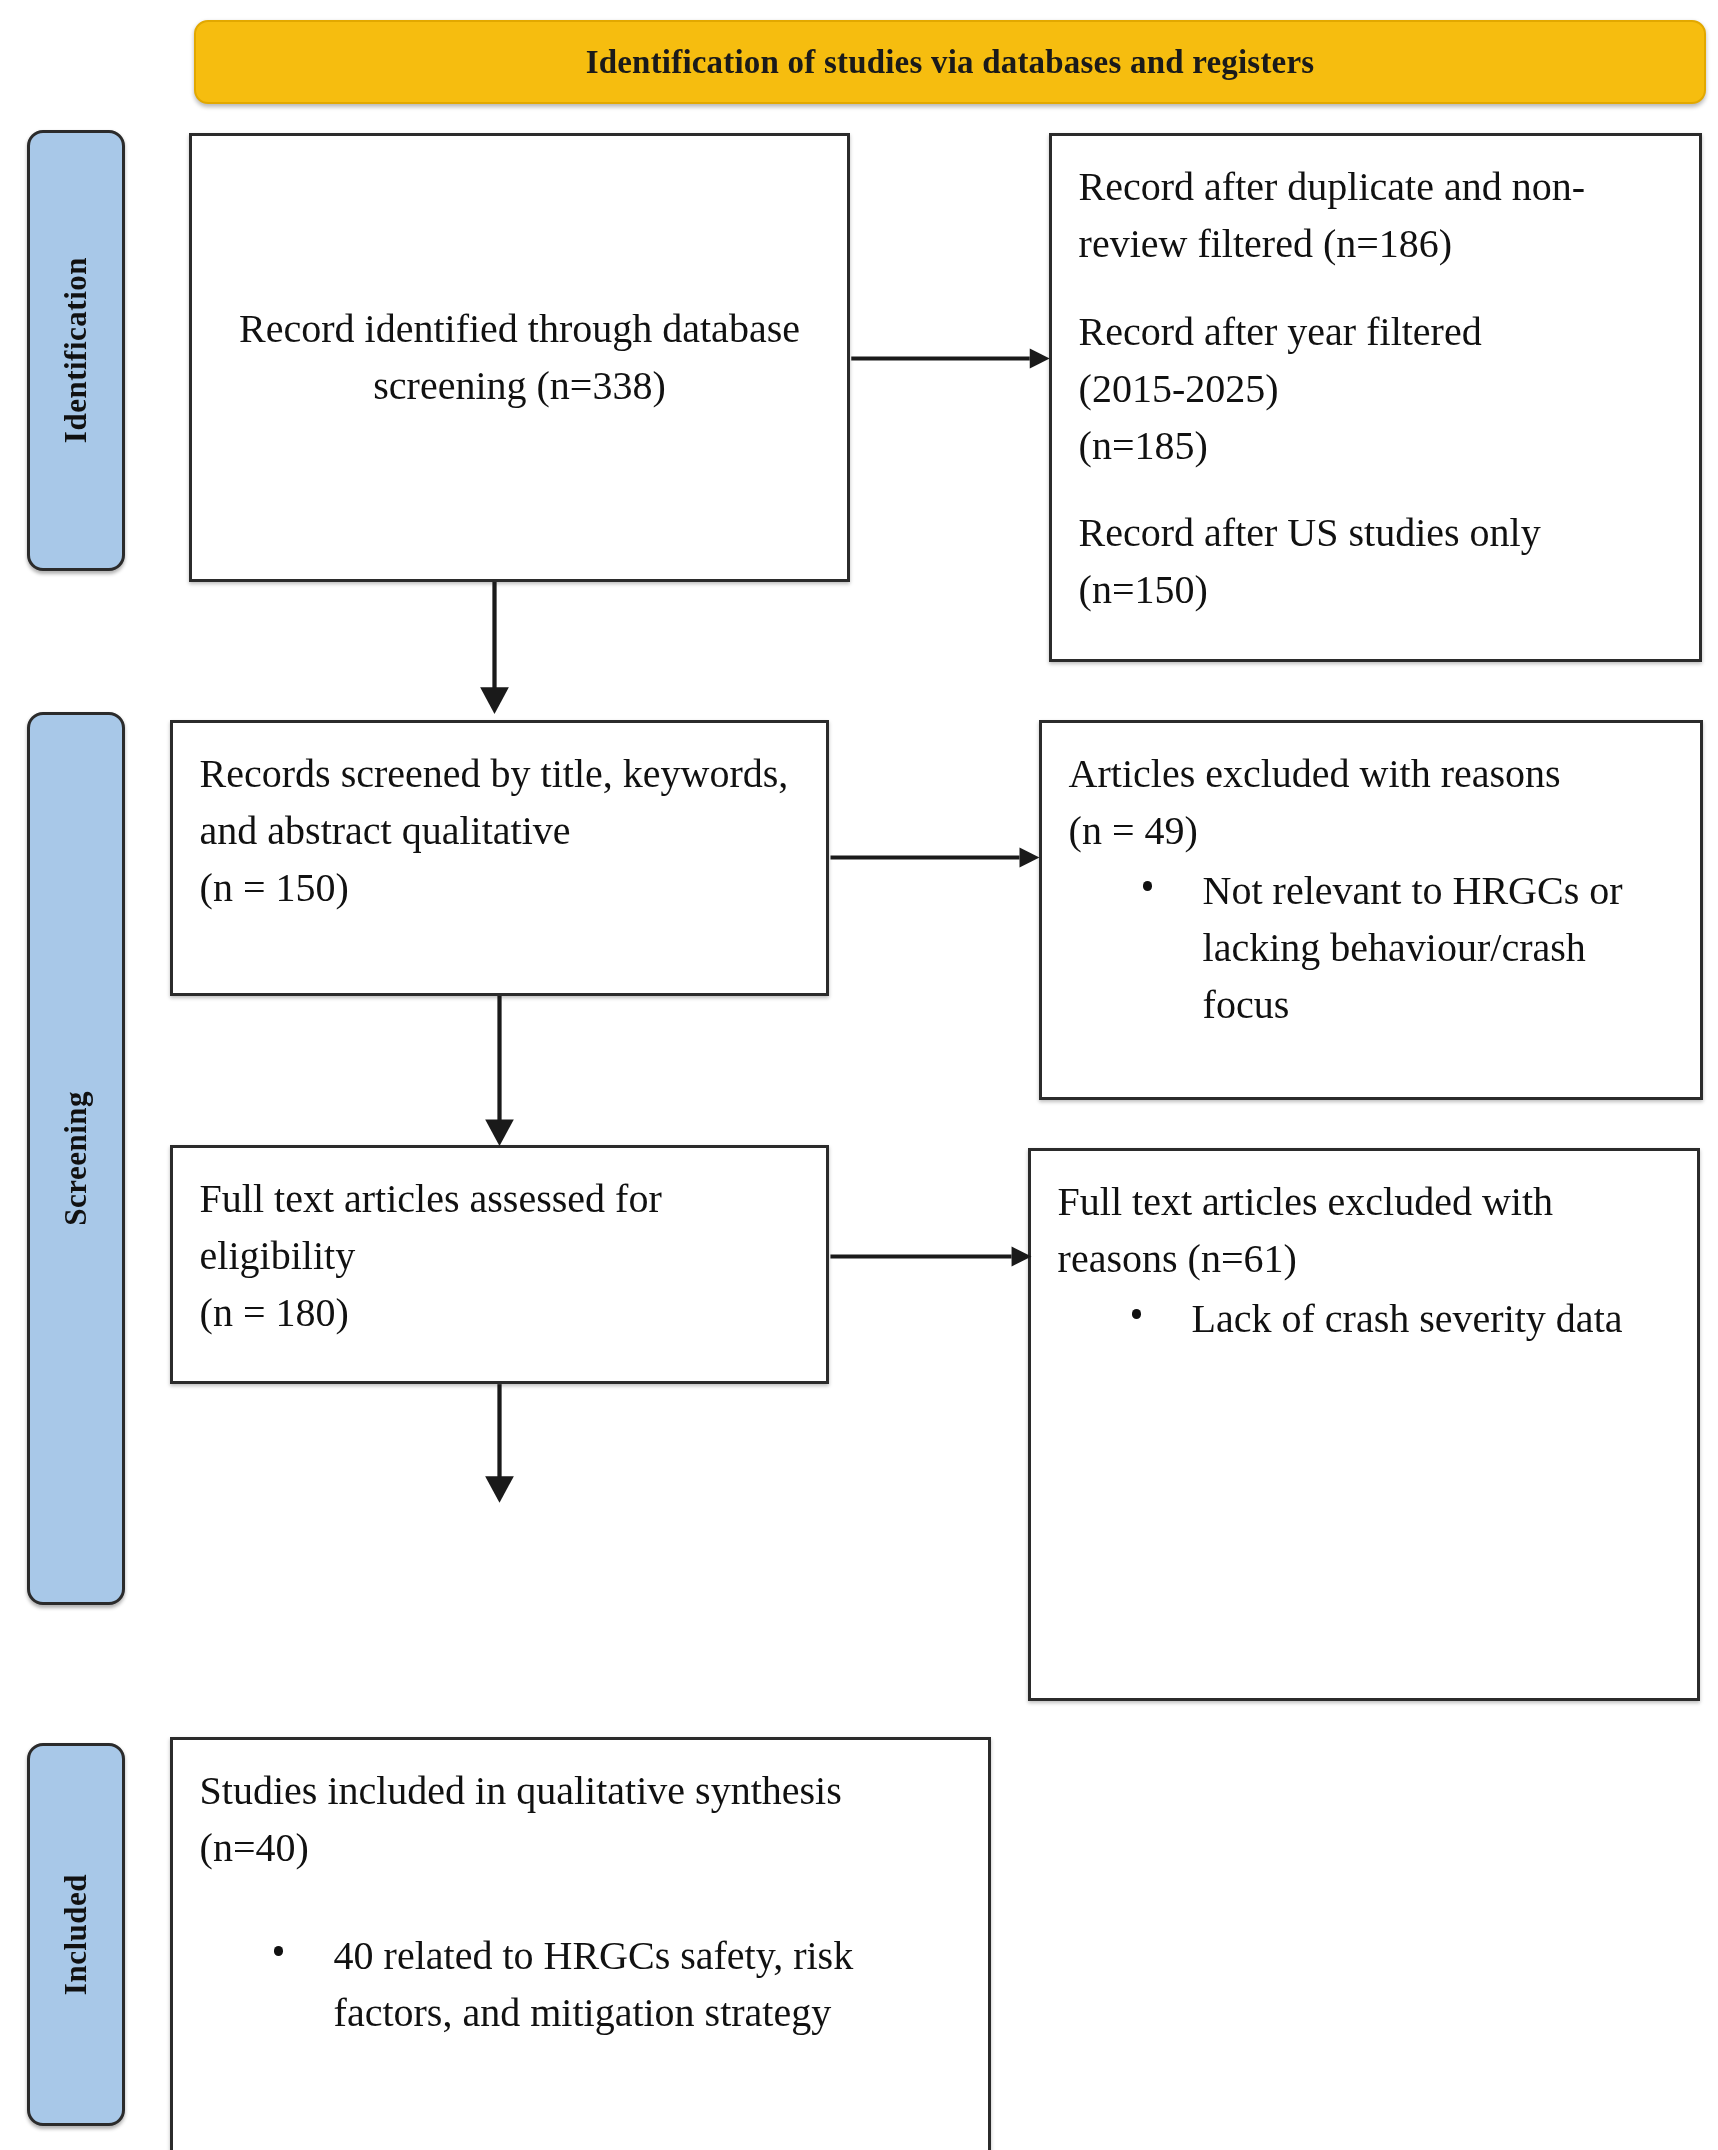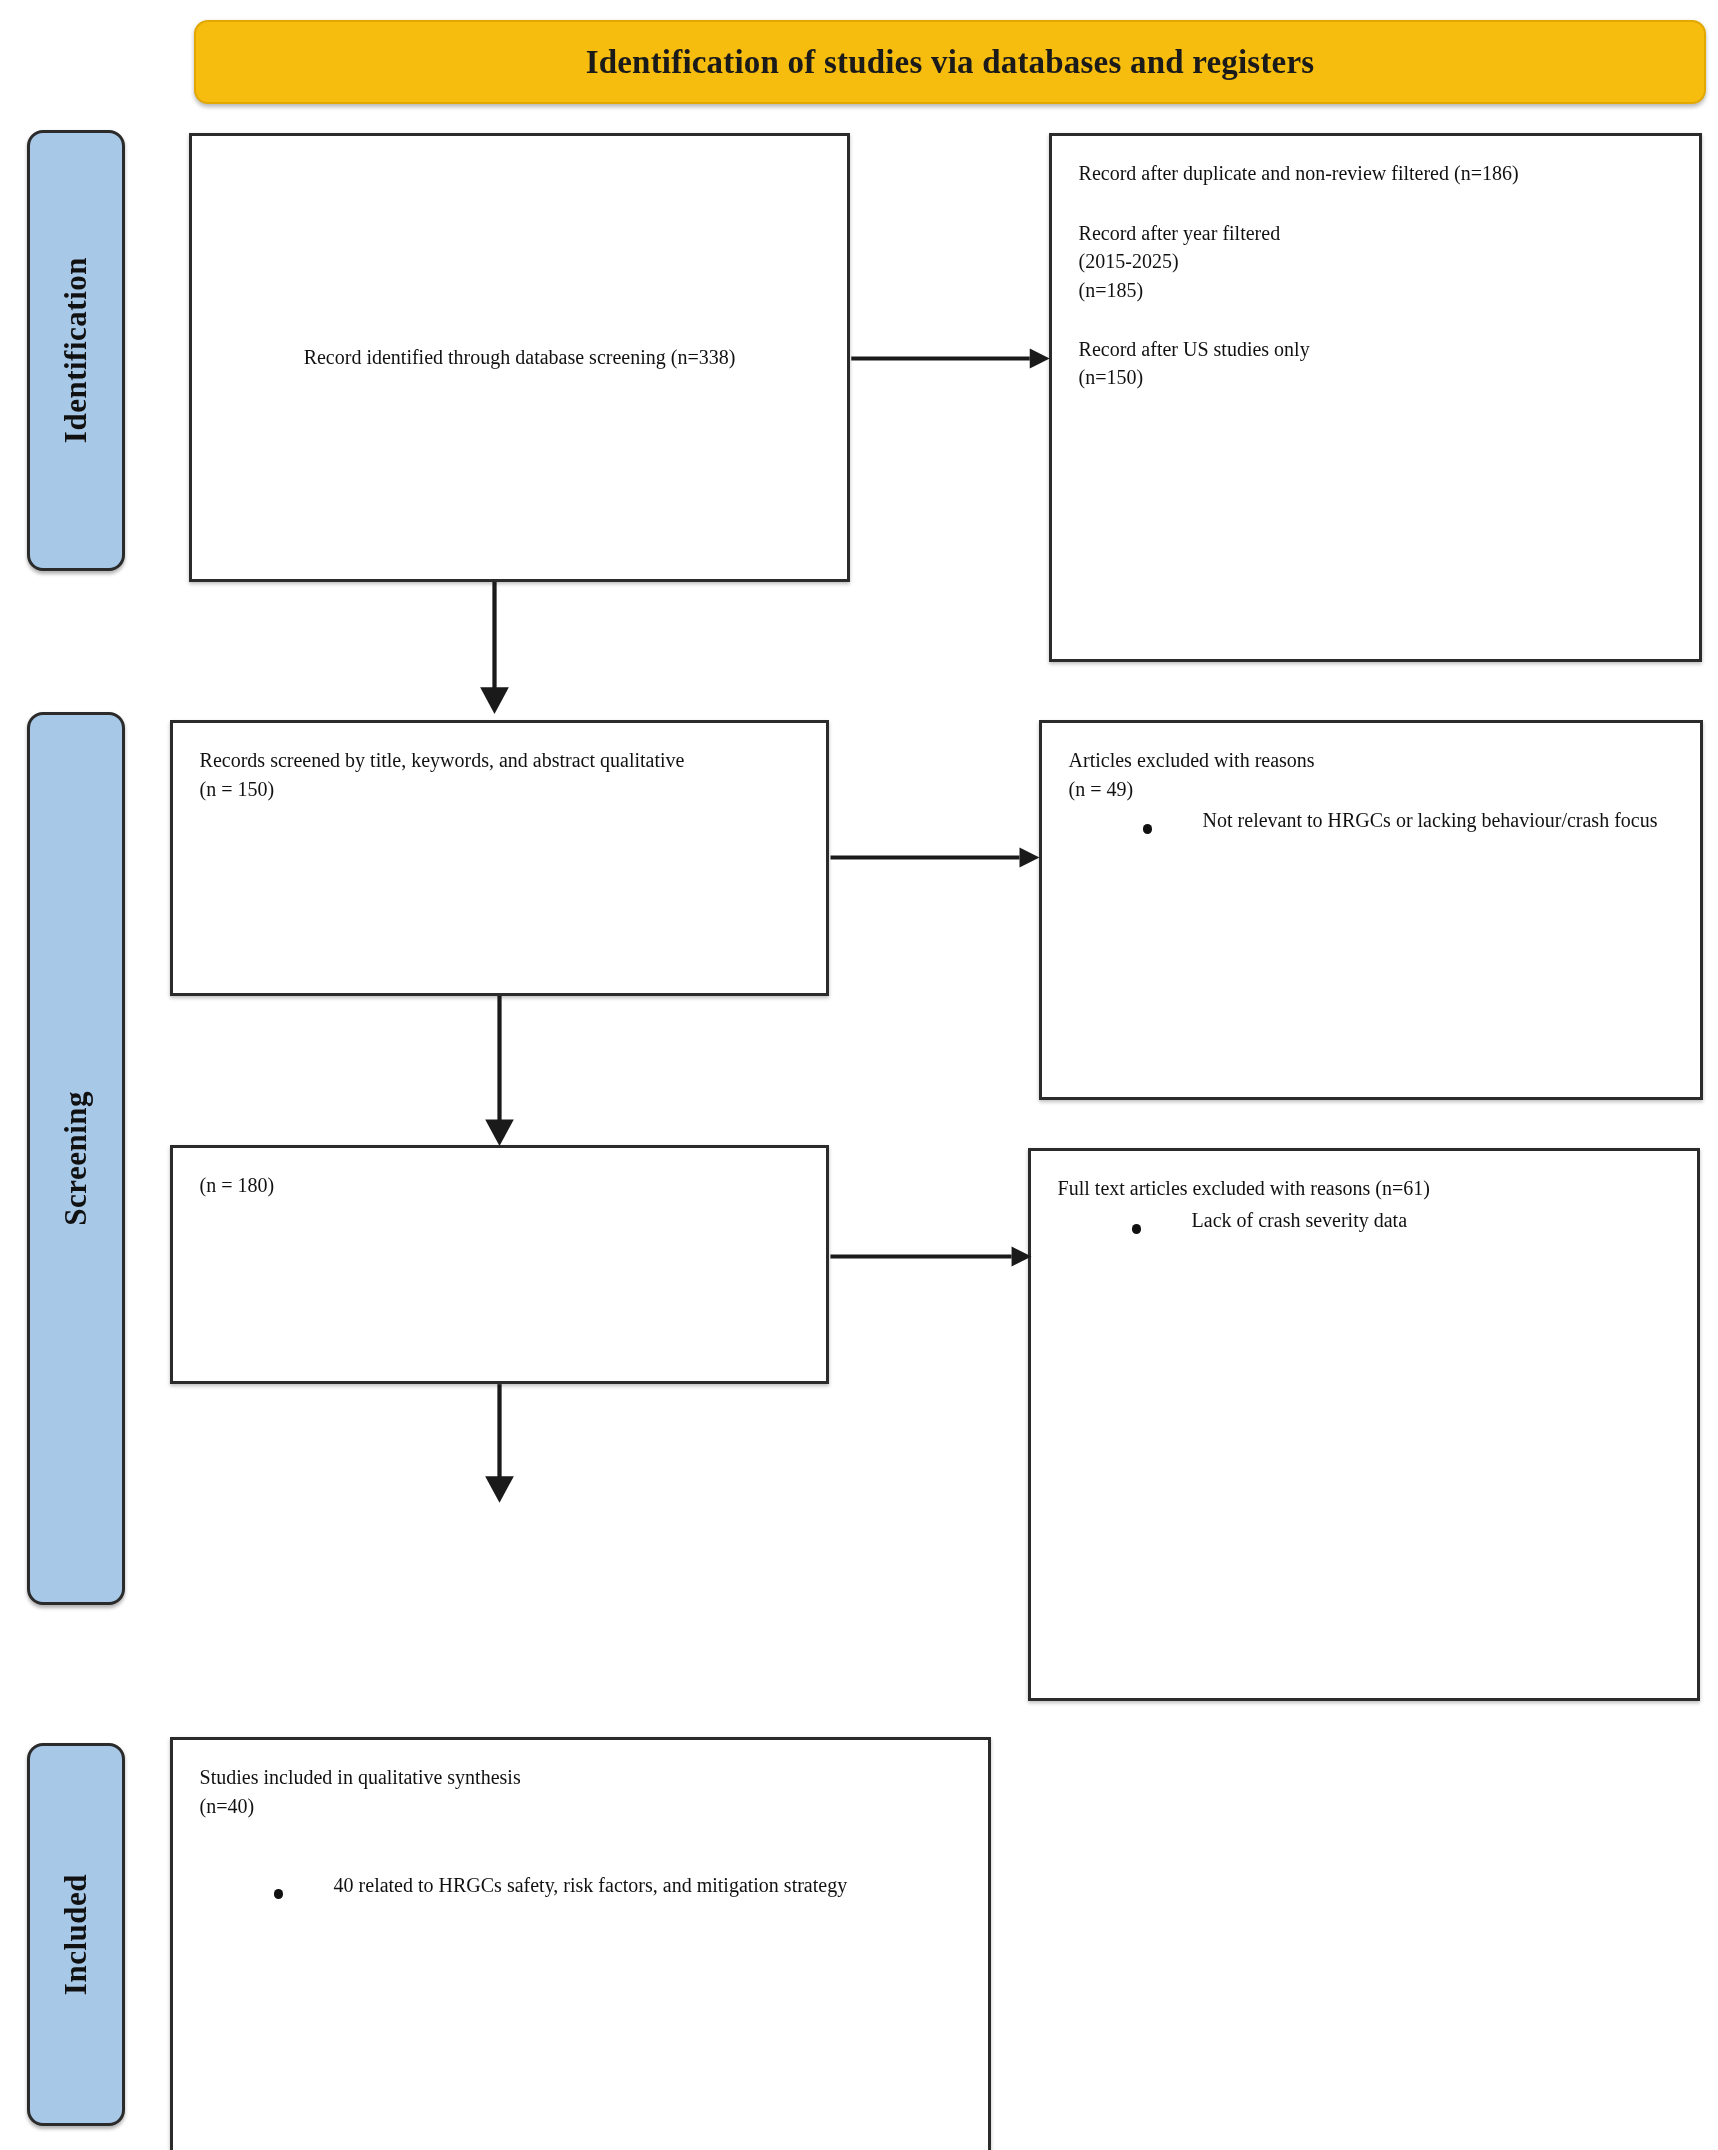--- a/index.html
+++ b/index.html
@@ -67,21 +67,21 @@
   #stage-screening      { left: 26.6px;  top: 712px; width: 98px; height: 893px; }
   #stage-included       { left: 26.6px;  top: 1743px; width: 98px; height: 383px; }
 
   
   .box {
     position: absolute;
     background: #ffffff;
     border: 3.2px solid #2b2b2b;
     box-sizing: border-box;
     box-shadow: 0 2.1px 3.7px rgba(0,0,0,0.26);
-    font-size: 20px;
+    font-size: 40px;
     line-height: 1.42;
     color: #111111;
     padding: 23.4px 26.6px;
   }
   .box.center {
     display: flex;
     align-items: center;
     justify-content: center;
     text-align: center;
   }
@@ -169,20 +169,21 @@
 
   <div class="box" id="box-excluded-screen">
     <p>Articles excluded with reasons</p>
     <p>(n = 49)</p>
     <ul class="bullets">
       <li>Not relevant to HRGCs or lacking behaviour/crash focus</li>
     </ul>
   </div>
 
   <div class="box" id="box-fulltext">
+    <p>Full text articles assessed for eligibility</p>
     <p>(n = 180)</p>
   </div>
 
   <div class="box" id="box-excluded-full">
     <p>Full text articles excluded with reasons (n=61)</p>
     <ul class="bullets">
       <li>Lack of crash severity data</li>
     </ul>
   </div>
 

